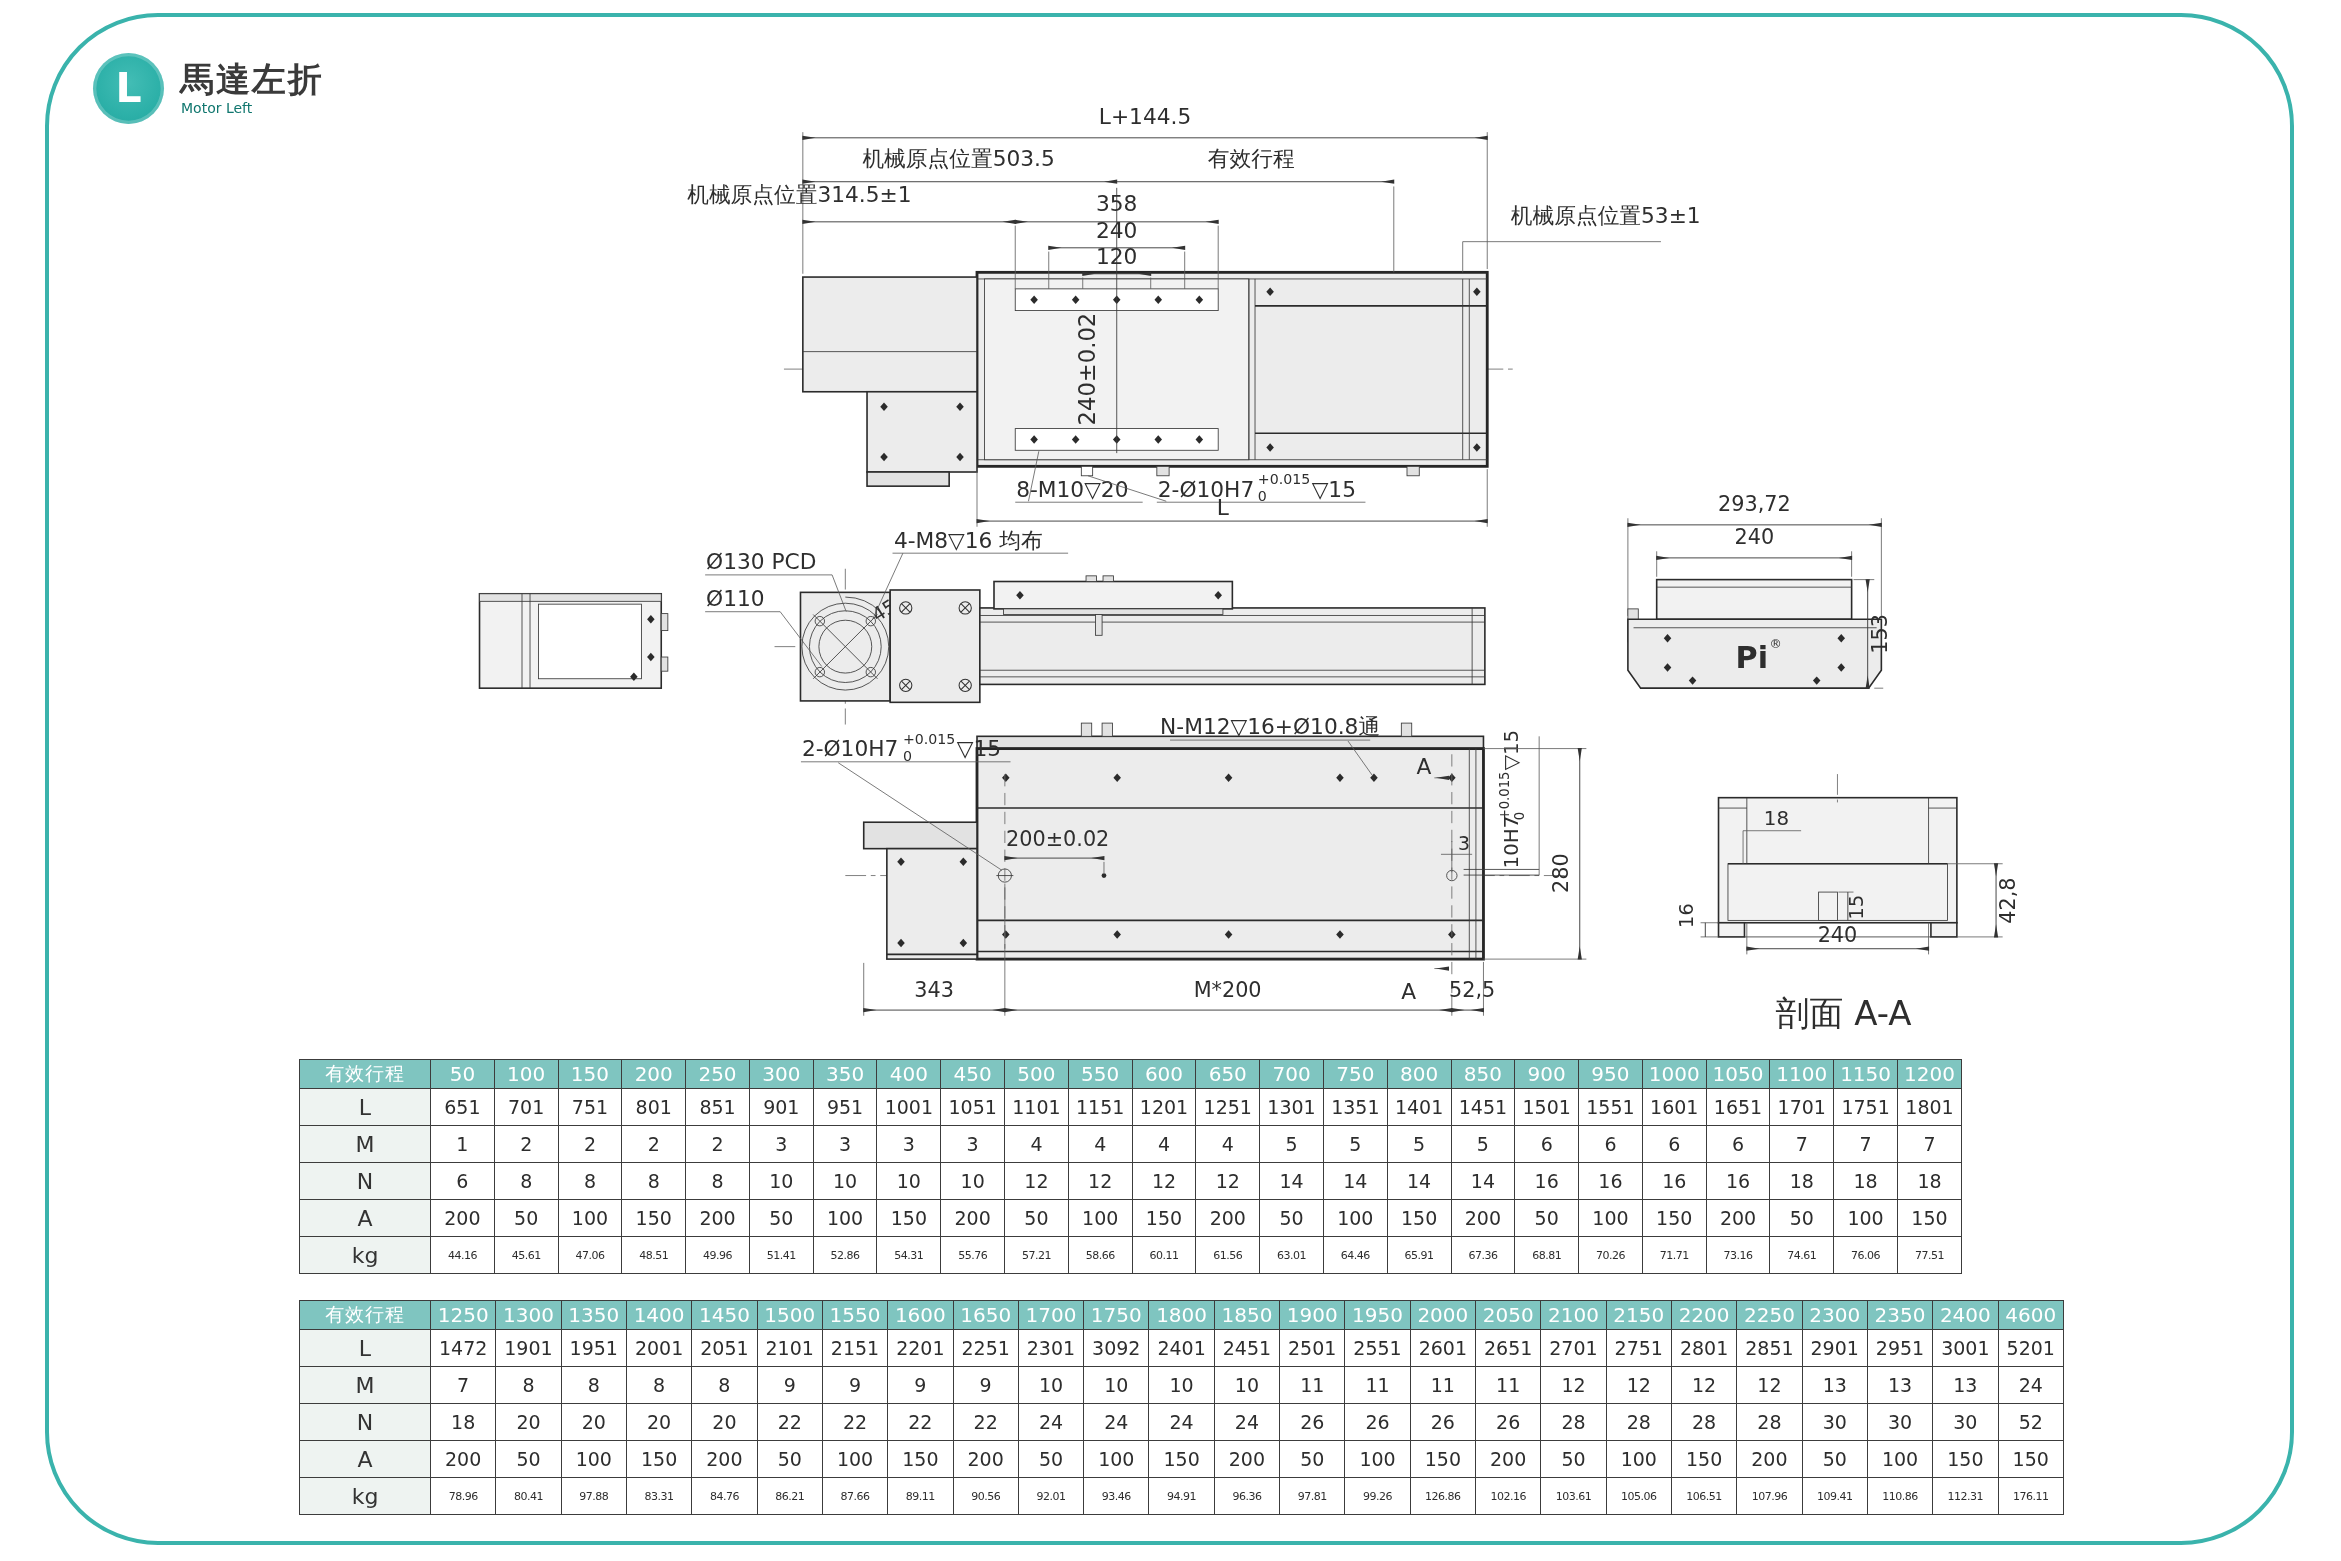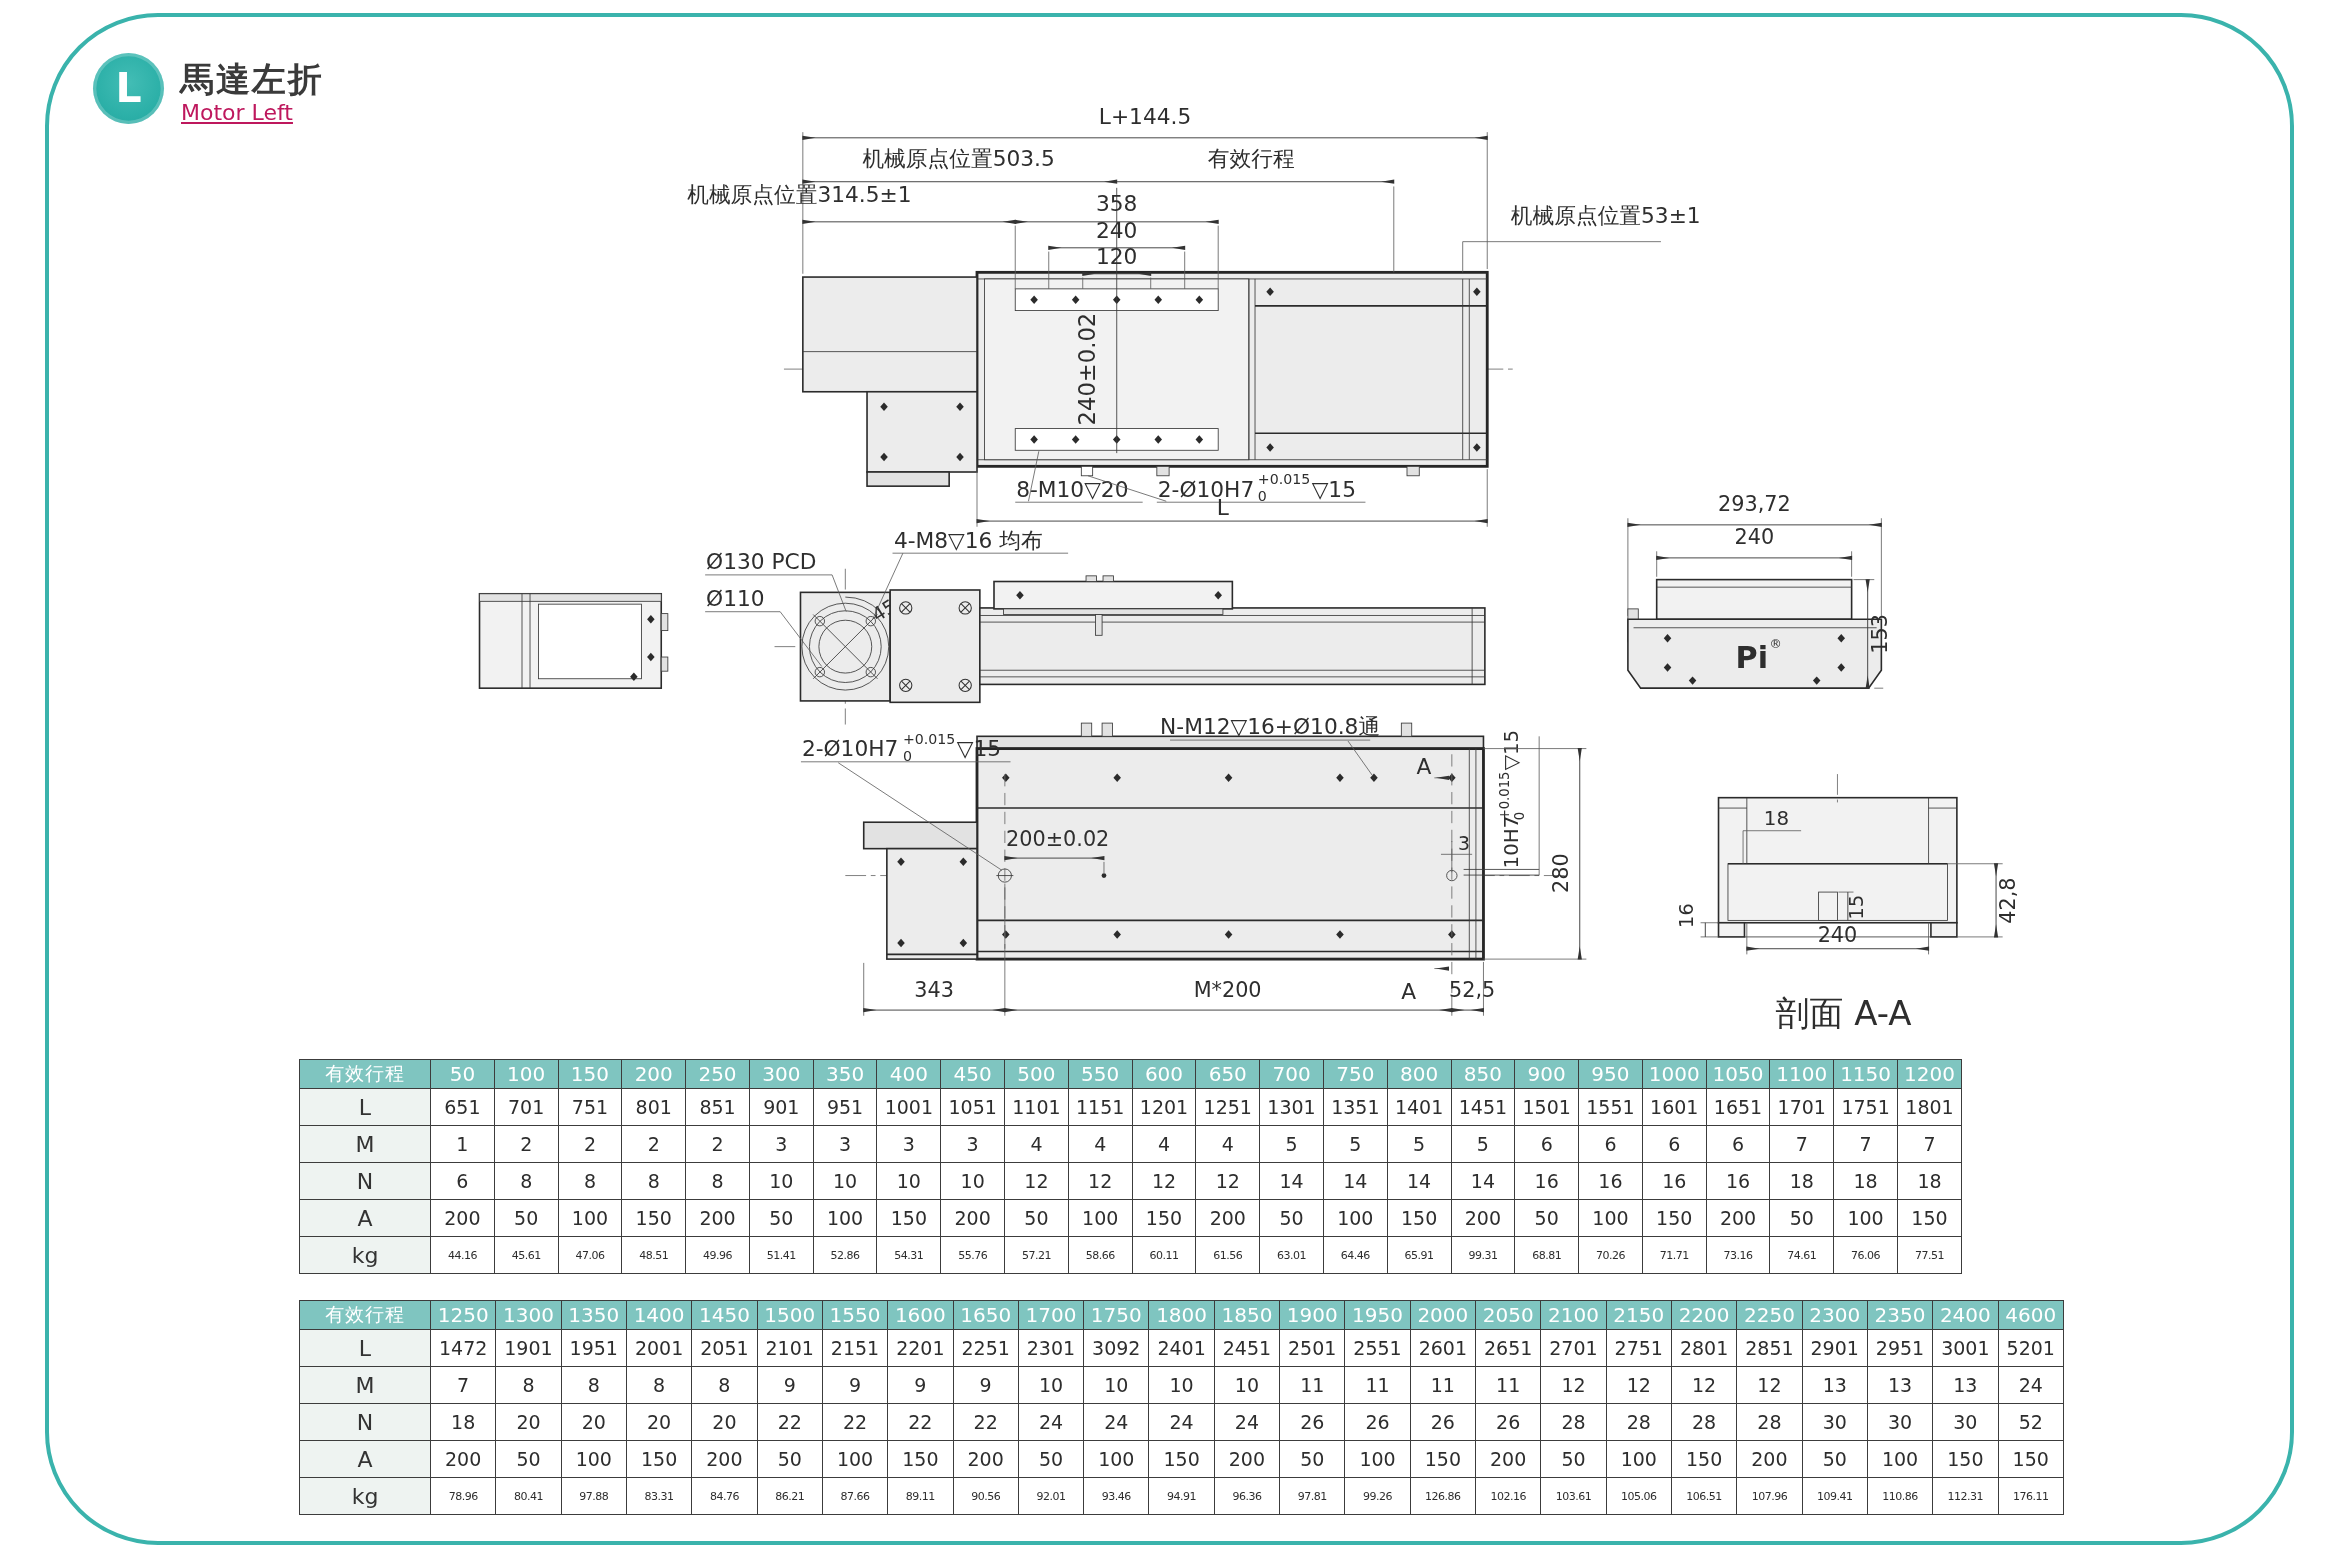--- a/index.html
+++ b/index.html
@@ -6,21 +6,21 @@
   .canvas{position:relative;width:2342px;height:1561px;background:#ffffff;
           font-family:"DejaVu Sans","Liberation Sans",sans-serif;overflow:hidden;}
   .frame{position:absolute;left:45px;top:13.2px;width:2249px;height:1532px;
          border:4.2px solid #3ab3ac;border-radius:113px;box-sizing:border-box;}
   .badge{position:absolute;left:93px;top:53px;width:71px;height:71px;border-radius:50%;
          background:radial-gradient(circle at 50% 42%, #43bdb5 0%, #2cb0a8 60%, #21a49d 100%);
          box-shadow:inset 0 0 0 3.3px rgba(255,255,255,0.22);
          display:flex;align-items:center;justify-content:center;}
   .badge span{color:#fff;font-size:41px;font-weight:bold;transform:translateY(-0.9px);}
   .title-zh{position:absolute;left:180px;top:57px;font-size:34px;font-weight:600;color:#3a3a3a;letter-spacing:1.9px;}
-  .title-en{position:absolute;left:181px;top:100px;font-size:22px;font-weight:400;color:#be185d;text-decoration:underline;}
+  .title-en{position:absolute;left:181px;top:100px;font-size:14px;font-weight:400;color:#0f766e;}
   svg.drawing{position:absolute;left:0;top:0;}
   svg text{fill:#2e2e2e;font-family:"DejaVu Sans","Liberation Sans",sans-serif;}
   .thick{stroke:#262626;stroke-width:6;fill:none}
   .med{stroke:#2b2b2b;stroke-width:3.4;fill:none}
   .thin{stroke:#3a3a3a;stroke-width:1.8;fill:none}
   .dim{stroke:#3d3d3d;stroke-width:2;fill:none}
   .ext{stroke:#5a5a5a;stroke-width:1.7;fill:none}
   .cl{stroke:#6a6a6a;stroke-width:1.8;fill:none;stroke-dasharray:44 10 10 10}
   .dash{stroke:#6a6a6a;stroke-width:1.8;fill:none;stroke-dasharray:26 14}
   .fb{fill:#ececec}.fb2{fill:#f2f2f2}.fb3{fill:#e2e2e2}.fw{fill:#ffffff}
@@ -552,21 +552,21 @@
             <td>52.86</td>
             <td>54.31</td>
             <td>55.76</td>
             <td>57.21</td>
             <td>58.66</td>
             <td>60.11</td>
             <td>61.56</td>
             <td>63.01</td>
             <td>64.46</td>
             <td>65.91</td>
-            <td>99.31</td>
+            <td>67.36</td>
             <td>68.81</td>
             <td>70.26</td>
             <td>71.71</td>
             <td>73.16</td>
             <td>74.61</td>
             <td>76.06</td>
             <td>77.51</td>
           </tr>
         </tbody>
       </table>

